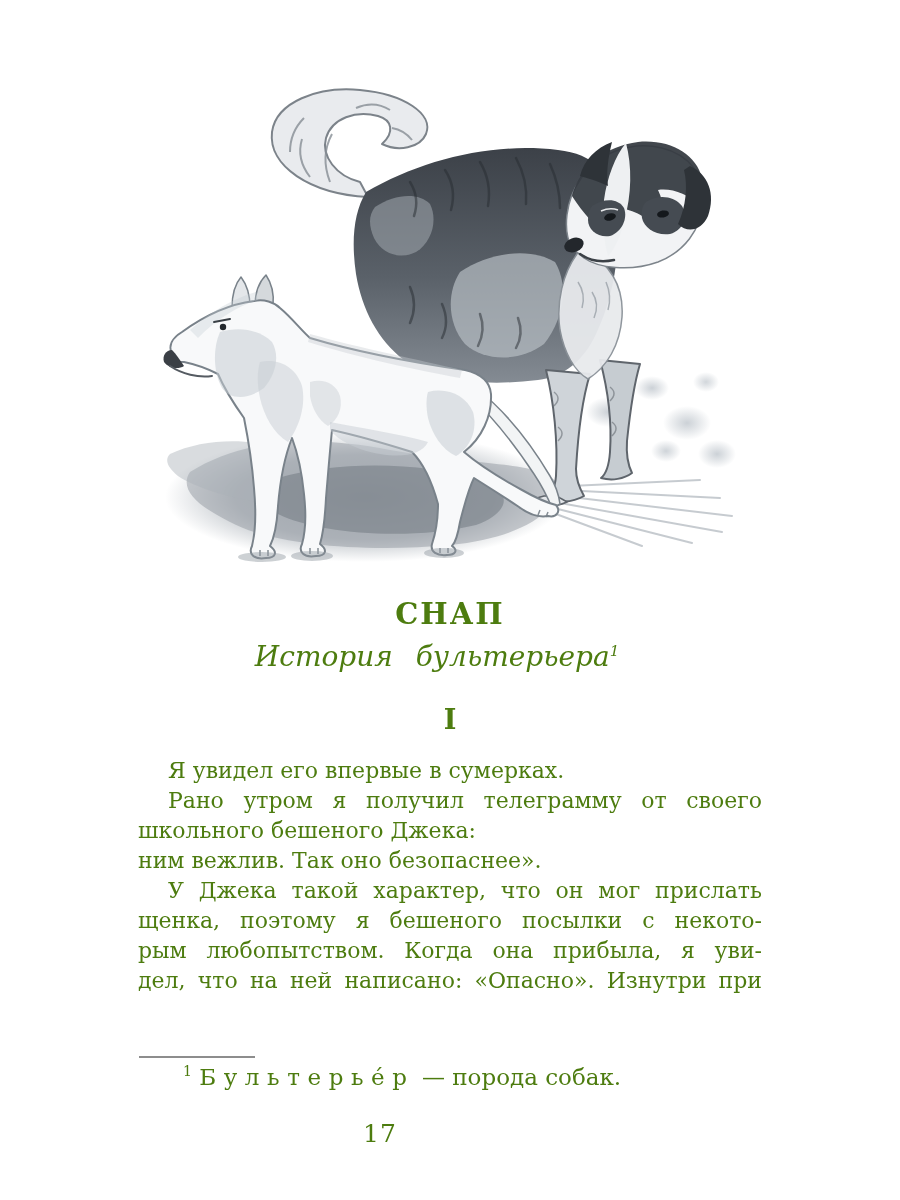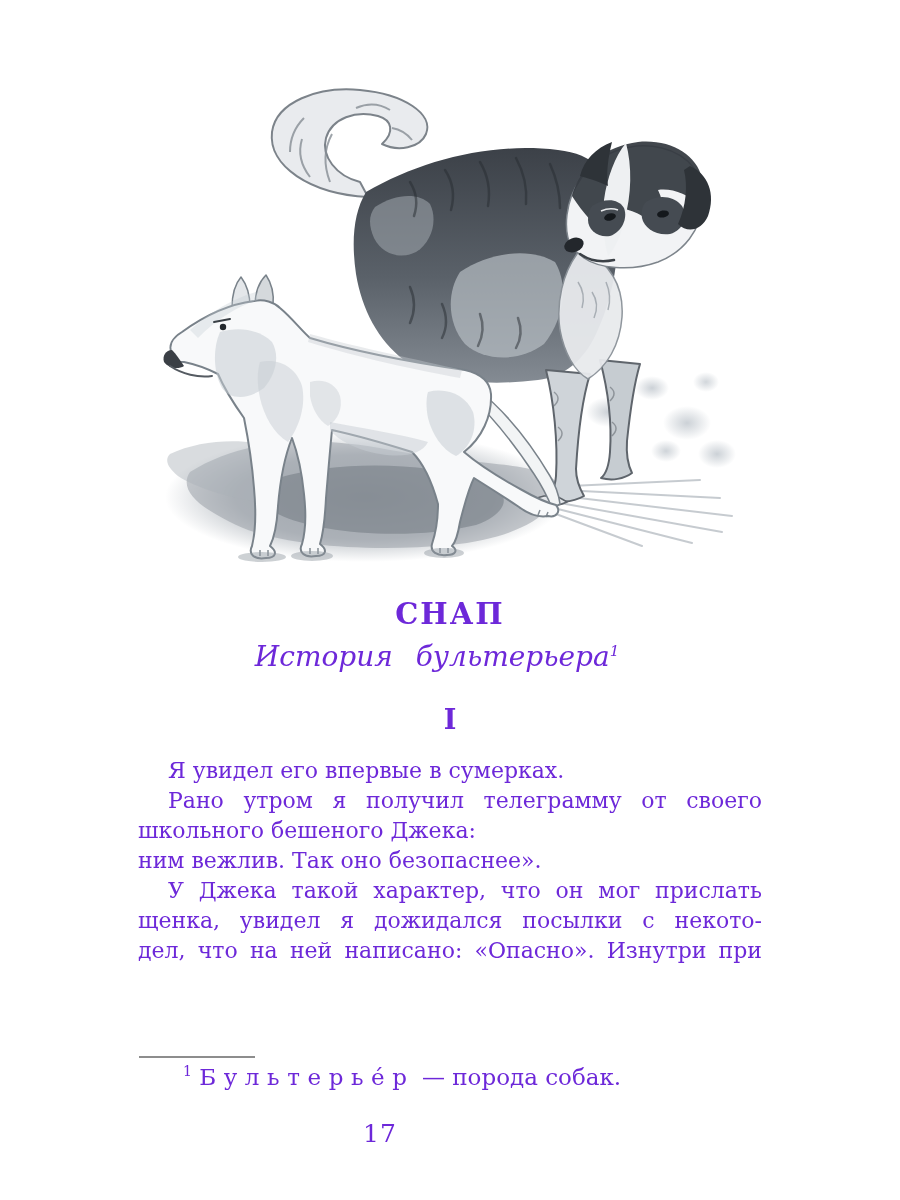--- a/index.html
+++ b/index.html
@@ -1,18 +1,18 @@
 <!DOCTYPE html>
 <html><head>
 <meta charset="utf-8">
 <style>
   html,body { margin:0; padding:0; background:#ffffff; }
   .page {
     position:relative; width:900px; height:1200px; background:#ffffff;
-    font-family:"DejaVu Serif","Liberation Serif",serif; color:#6d28d9;
+    font-family:"DejaVu Serif","Liberation Serif",serif; color:#4d7c0f;
     overflow:hidden;
   }
   .illustration { position:absolute; left:160px; top:82px; width:580px; height:480px; }
   .title {
     position:absolute; top:597px; left:0; width:900px; text-align:center;
     font-size:29px; font-weight:bold; letter-spacing:2px;
   }
   .subtitle {
     position:absolute; top:640px; left:0; width:874px; text-align:center;
     font-size:28px; font-weight:normal; font-style:italic; word-spacing:14px;
@@ -233,21 +233,22 @@
   <div class="title">СНАП</div>
   <div class="subtitle"><span>История бультерьера</span><sup>1</sup></div>
   <div class="roman">I</div>
 
   <div class="bodytext">
       <div class="line in">Я увидел его впервые в сумерках.</div>
       <div class="line in j">Рано утром я получил телеграмму от своего</div>
       <div class="line">школьного бешеного Джека:</div>
       <div class="line">ним вежлив. Так оно безопаснее».</div>
       <div class="line in j">У Джека такой характер, что он мог прислать</div>
-      <div class="line j">щенка, увидел я дожидался посылки с некото-</div>
+      <div class="line j">щенка, поэтому я бешеного посылки с некото-</div>
+      <div class="line j">рым любопытством. Когда она прибыла, я уви-</div>
       <div class="line j">дел, что на ней написано: «Опасно». Изнутри при</div>
     </div>
 
   <div class="fnrule"></div>
   <div class="footnote"><sup>1</sup> <span class="term">Бультерье́р</span> <span>— порода собак.</span></div>
 
   <div class="pagenum">17</div>
 
 </div>
 

